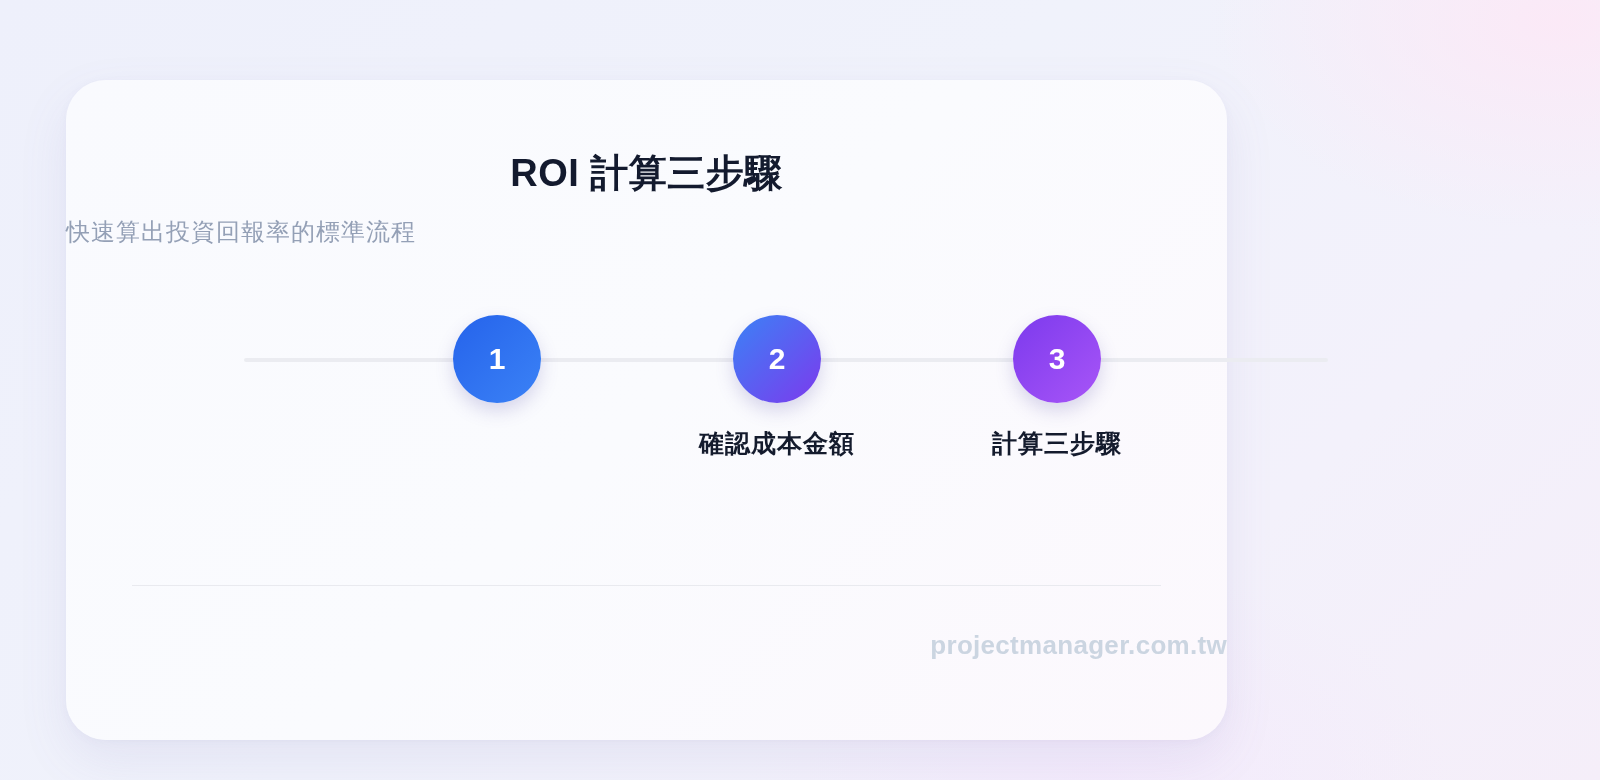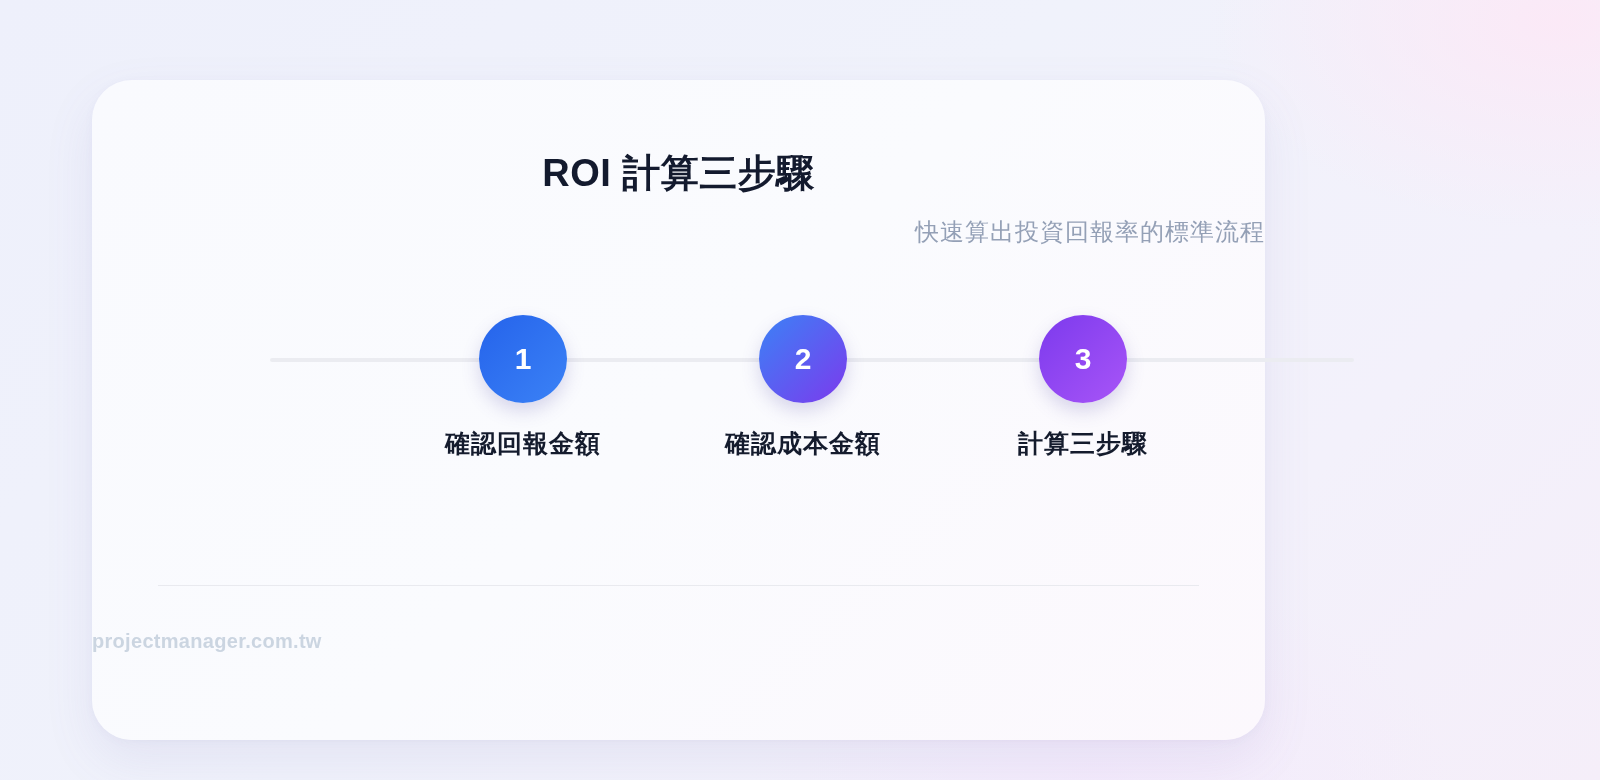--- a/index.html
+++ b/index.html
@@ -12,50 +12,48 @@
     body {
       font-family: "Liberation Sans", "DejaVu Sans", sans-serif;
       background:
         radial-gradient(ellipse 500px 300px at 1560px 20px, rgba(252, 232, 246, 0.9), rgba(252, 232, 246, 0) 70%),
         radial-gradient(ellipse 500px 300px at 1100px 780px, rgba(243, 232, 252, 0.7), rgba(243, 232, 252, 0) 70%),
         linear-gradient(135deg, #eef0fb 0%, #f0f2fb 45%, #f3f1fb 75%, #f5eef9 100%);
       position: relative;
     }
     .card {
       position: absolute;
-      left: 92px;
+      left: 66px;
       top: 80px;
       width: 1161px;
       height: 660px;
       border-radius: 40px;
       background: linear-gradient(135deg, #f9fafe 0%, #fafbfe 50%, #fcf8fd 100%);
       box-shadow: 0 20px 50px rgba(120, 110, 180, 0.10), 0 2px 8px rgba(120, 110, 180, 0.05);
-      padding-left: 12px;
     }
     .title {
       position: absolute;
       left: 0;
       right: 0;
       top: 68px;
       text-align: center;
       font-size: 38px;
       font-weight: 700;
       color: #131a2e;
       letter-spacing: 0.5px;
     }
     .subtitle {
       position: absolute;
       left: 0;
       right: 0;
       top: 136px;
-      text-align: right;
+      text-align: left;
       font-size: 24px;
       color: #94a0b6;
       letter-spacing: 1px;
-      margin-left: 8px;
     }
     .track {
       position: absolute;
       left: 178px;
       width: 1084px;
       top: 278px;
       height: 4px;
       background: #ebecf1;
       border-radius: 2px;
     }
@@ -103,41 +101,40 @@
       right: 66px;
       top: 505px;
       height: 1px;
       background: #e9eaef;
     }
     .footer {
       position: absolute;
       left: 0;
       right: 0;
       top: 550px;
-      text-align: left;
-      font-size: 20px;
+      text-align: right;
+      font-size: 26px;
       font-weight: 700;
       color: #cbd5e1;
       letter-spacing: 0.3px;
     }
   </style>
 </head>
 <body>
 
 <div class="card">
   <div class="title">ROI 計算三步驟</div>
   <div class="subtitle">快速算出投資回報率的標準流程</div>
 
   <div class="track"></div>
 
   <div class="step" style="left: 431px;">
     <div class="circle c1">
       <span>1</span>
     </div>
-    <div class="step-title">確認回報金額</div>
   </div>
 
   <div class="step" style="left: 711px;">
     <div class="circle c2">
       <span>2</span>
     </div>
     <div class="step-title">確認成本金額</div>
   </div>
 
   <div class="step" style="left: 991px;">

